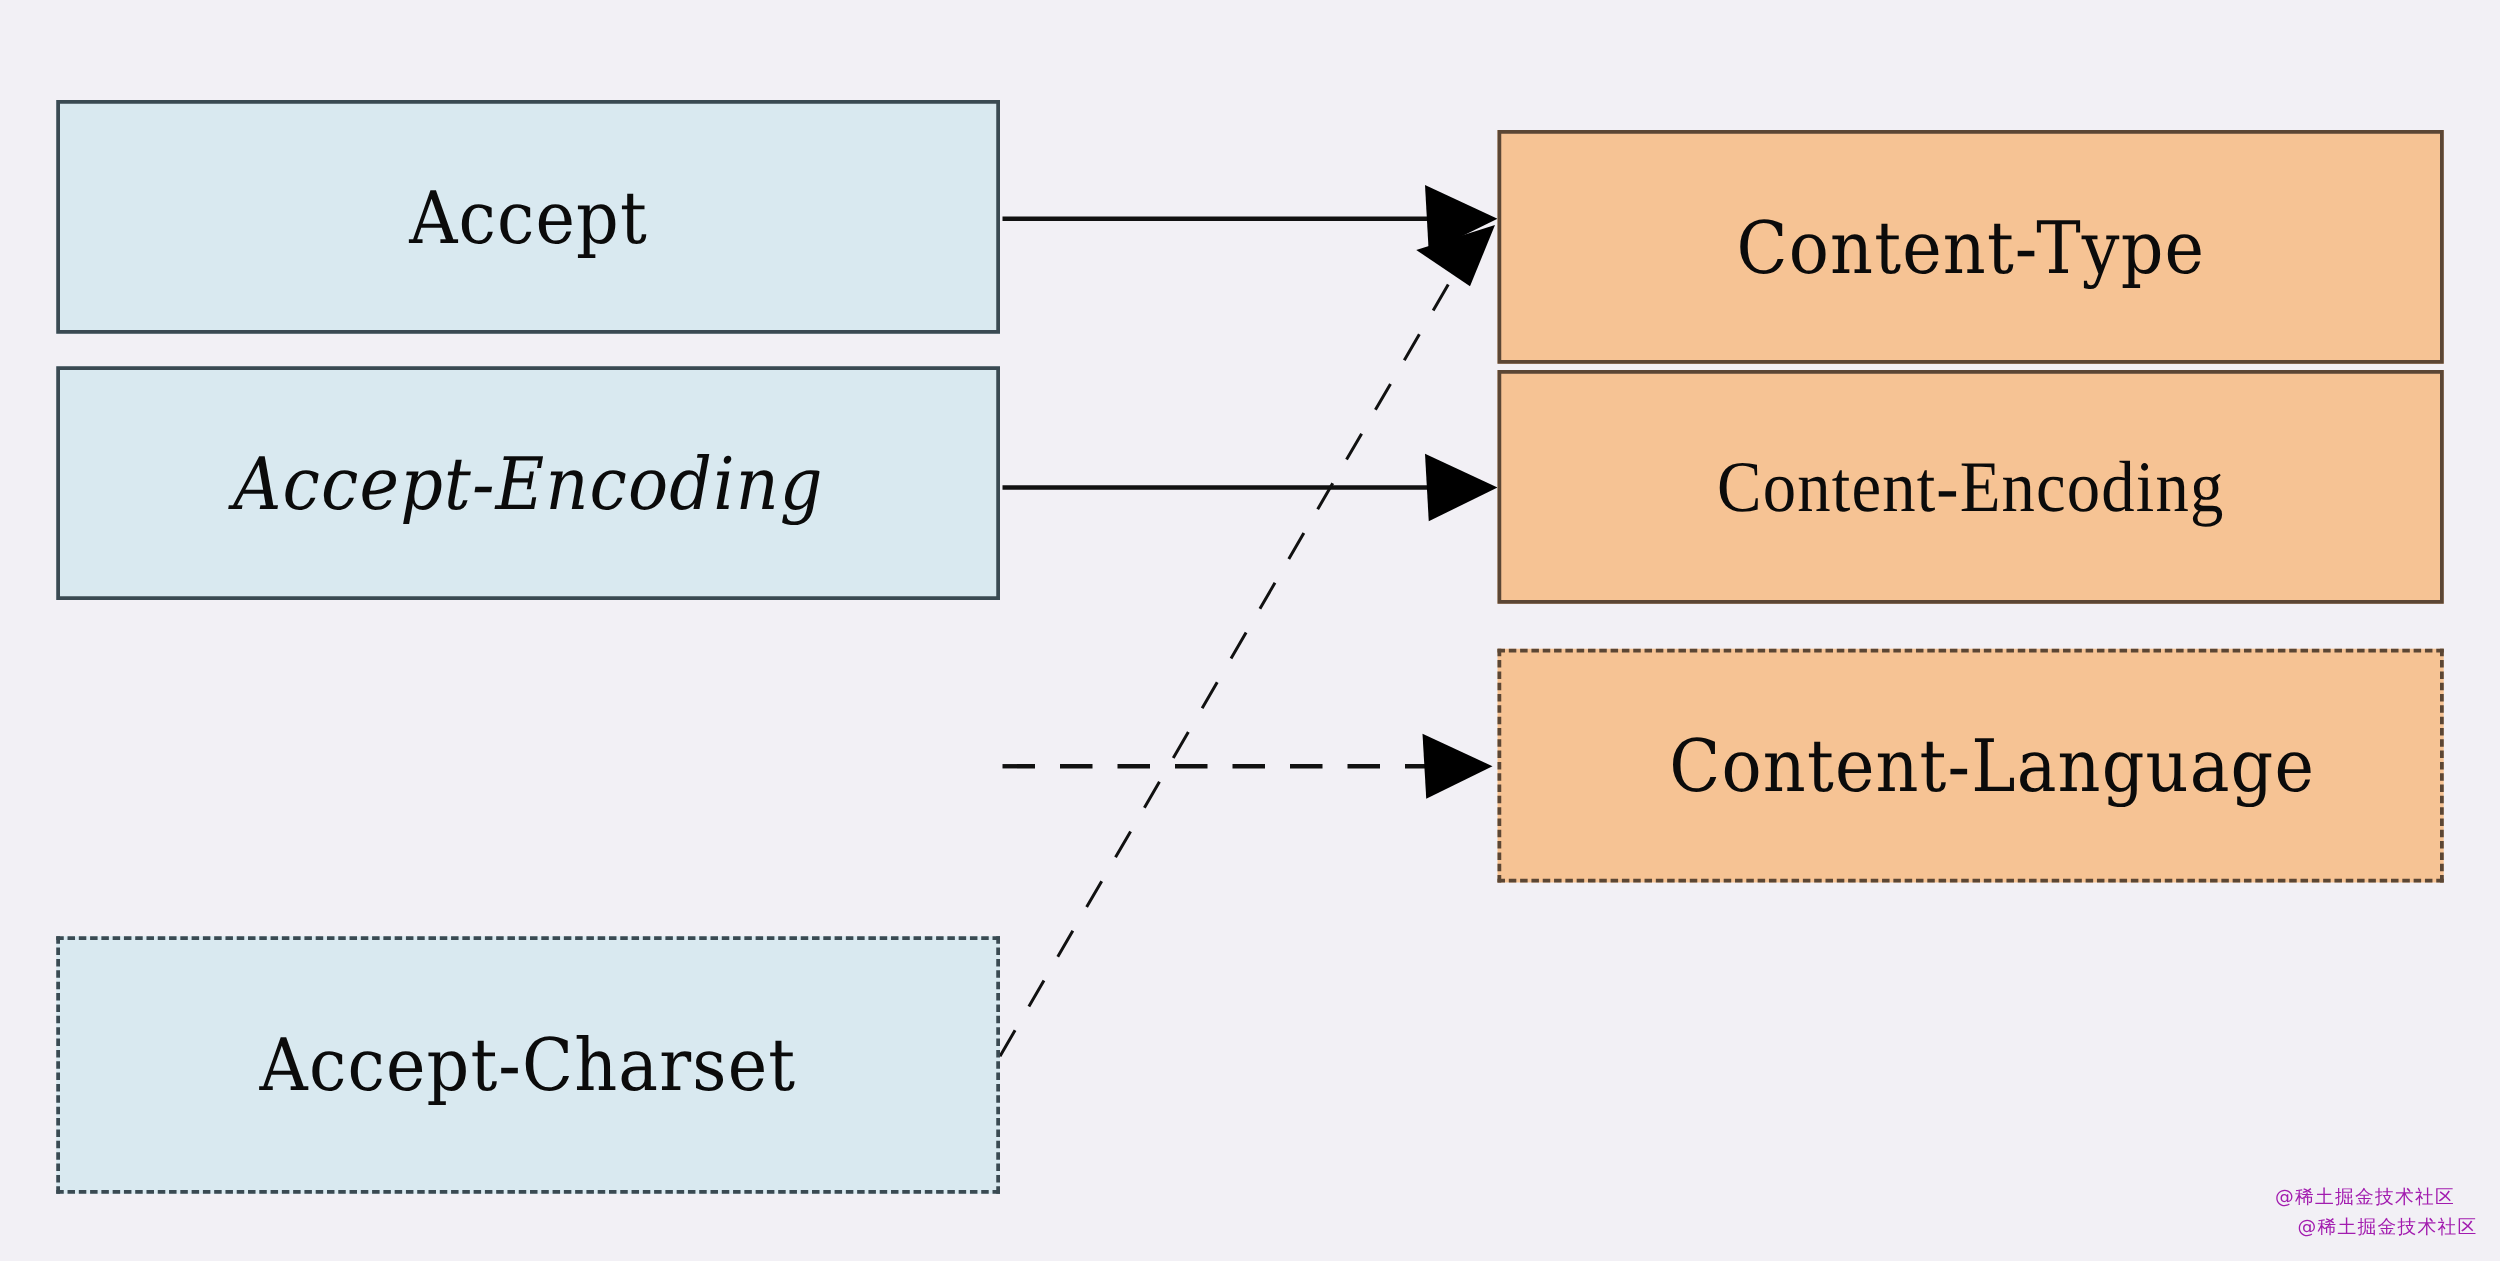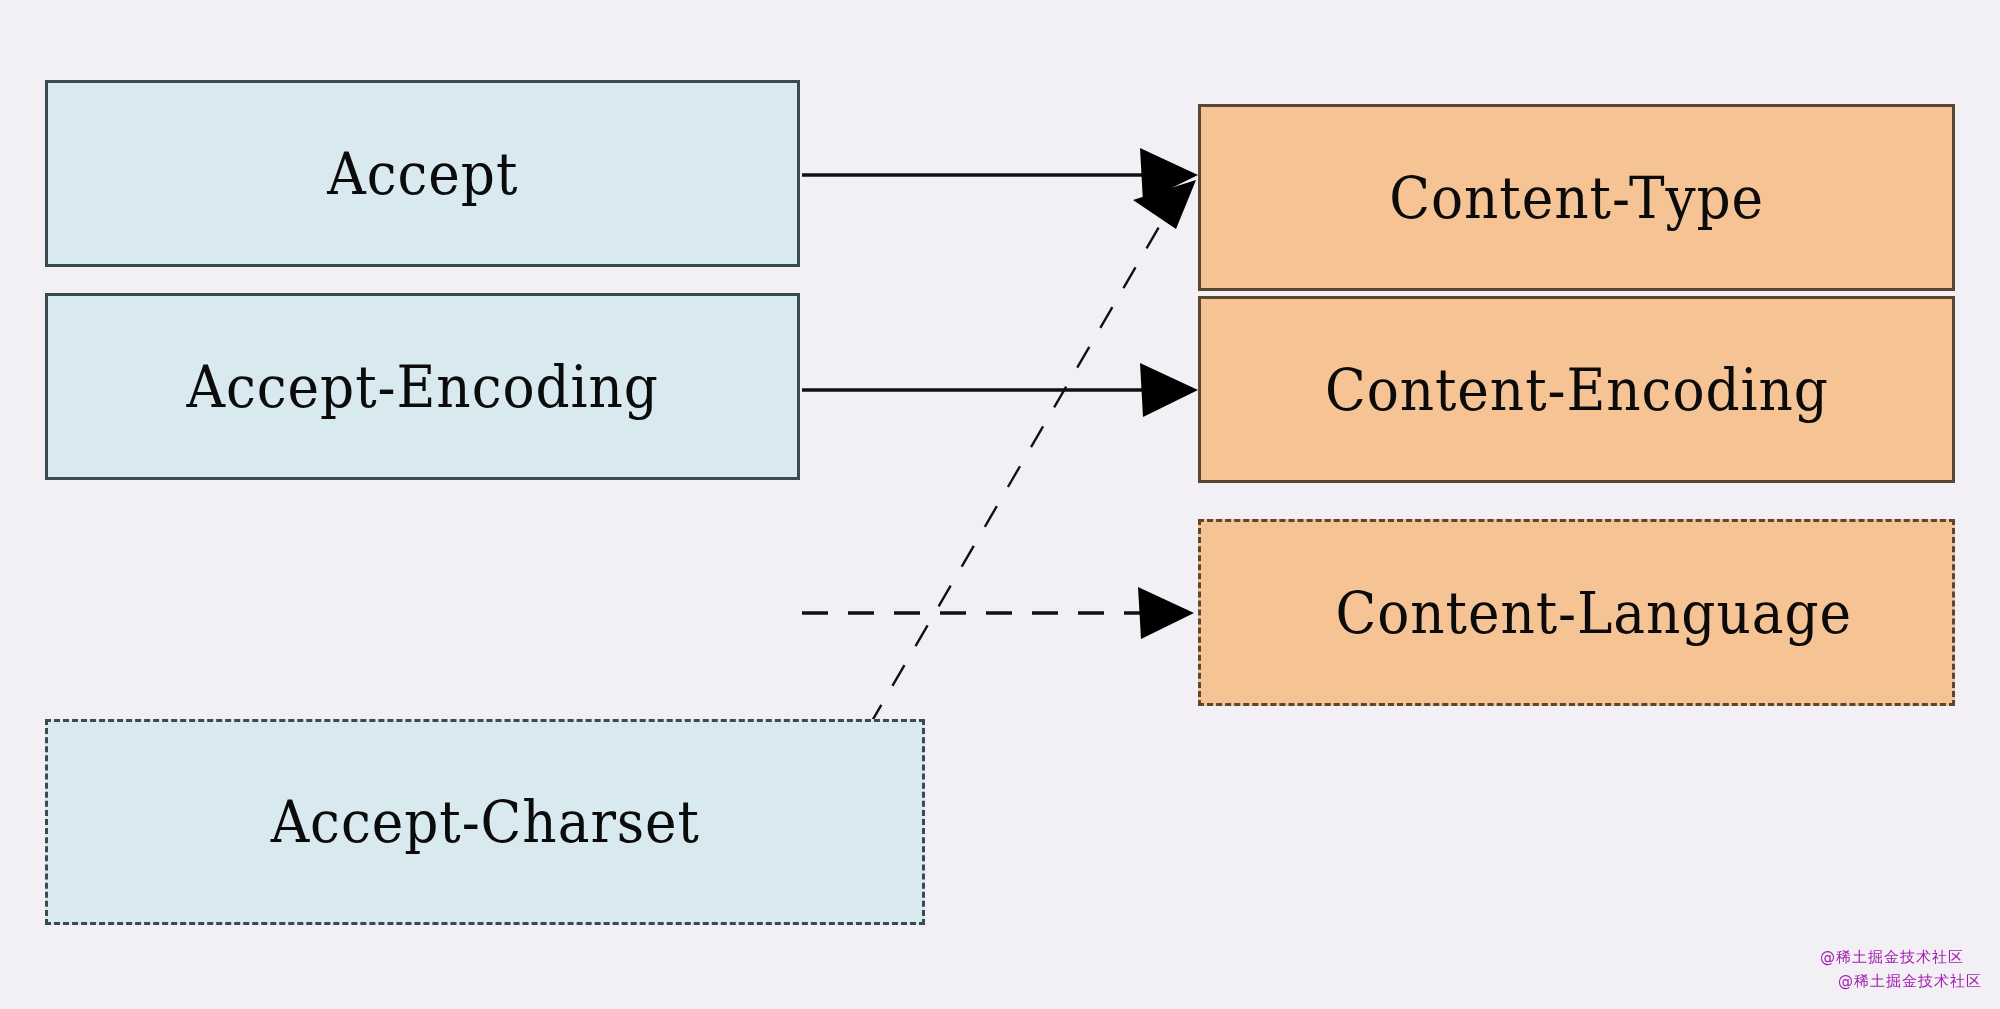--- a/index.html
+++ b/index.html
@@ -93,34 +93,34 @@
     <g>
       <line x1="800" y1="845" x2="1163" y2="220" stroke="#111111" stroke-width="2.4" fill="none" stroke-dasharray="24 22"></line>
       <polygon points="1196,180 1133,200 1176,229" fill="#000000"></polygon>
     </g>
   </svg>
 
   <div class="node request" style="left:45px; top:80px; width:755px; height:187px;">
     <span class="label">Accept</span>
   </div>
 
-  <div class="node request" style="left:45px; top:293px; width:755px; height:187px;">
+  <div class="node request" style="left:45px; top:293px; width:755px; height:187px;font-style:italic;">
     <span class="label">Accept-Encoding</span>
   </div>
 
 
-  <div class="node request dashed" style="left:45px; top:719px; width:880px; height:206px;">
+  <div class="node request dashed" style="left:45px; top:749px; width:755px; height:206px;">
     <span class="label">Accept-Charset</span>
   </div>
 
   <div class="node response" style="left:1198px; top:80px; width:757px; height:187px;margin-top:24px;">
     <span class="label">Content-Type</span>
   </div>
 
-  <div class="node response" style="left:1198px; top:296px; width:757px; height:187px;">
+  <div class="node response" style="left:1198px; top:296px; width:757px; height:187px;font-family:Liberation Serif, serif;">
     <span class="label">Content-Encoding</span>
   </div>
 
   <div class="node response dashed" style="left:1198px; top:519px; width:757px; height:187px;padding-left:35px;">
     <span class="label">Content-Language</span>
   </div>
 
   <div class="watermark wm1">@稀土掘金技术社区</div>
   <div class="watermark wm2">@稀土掘金技术社区</div>
 

